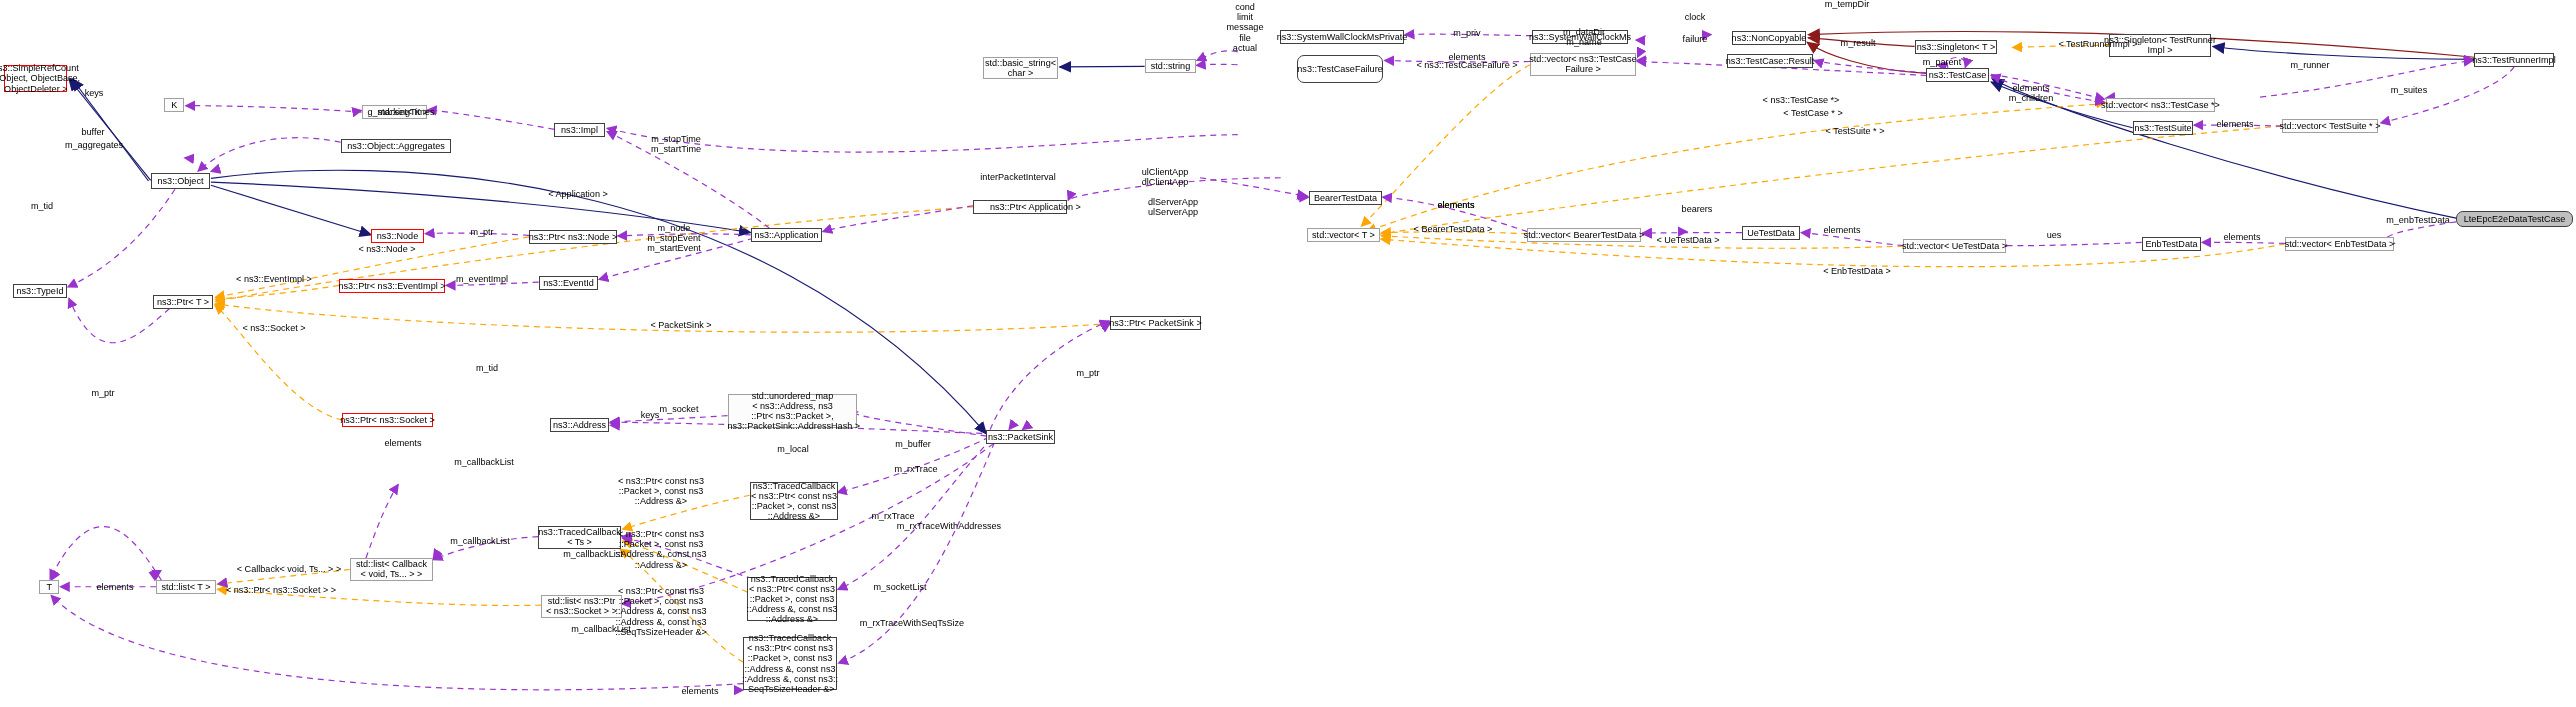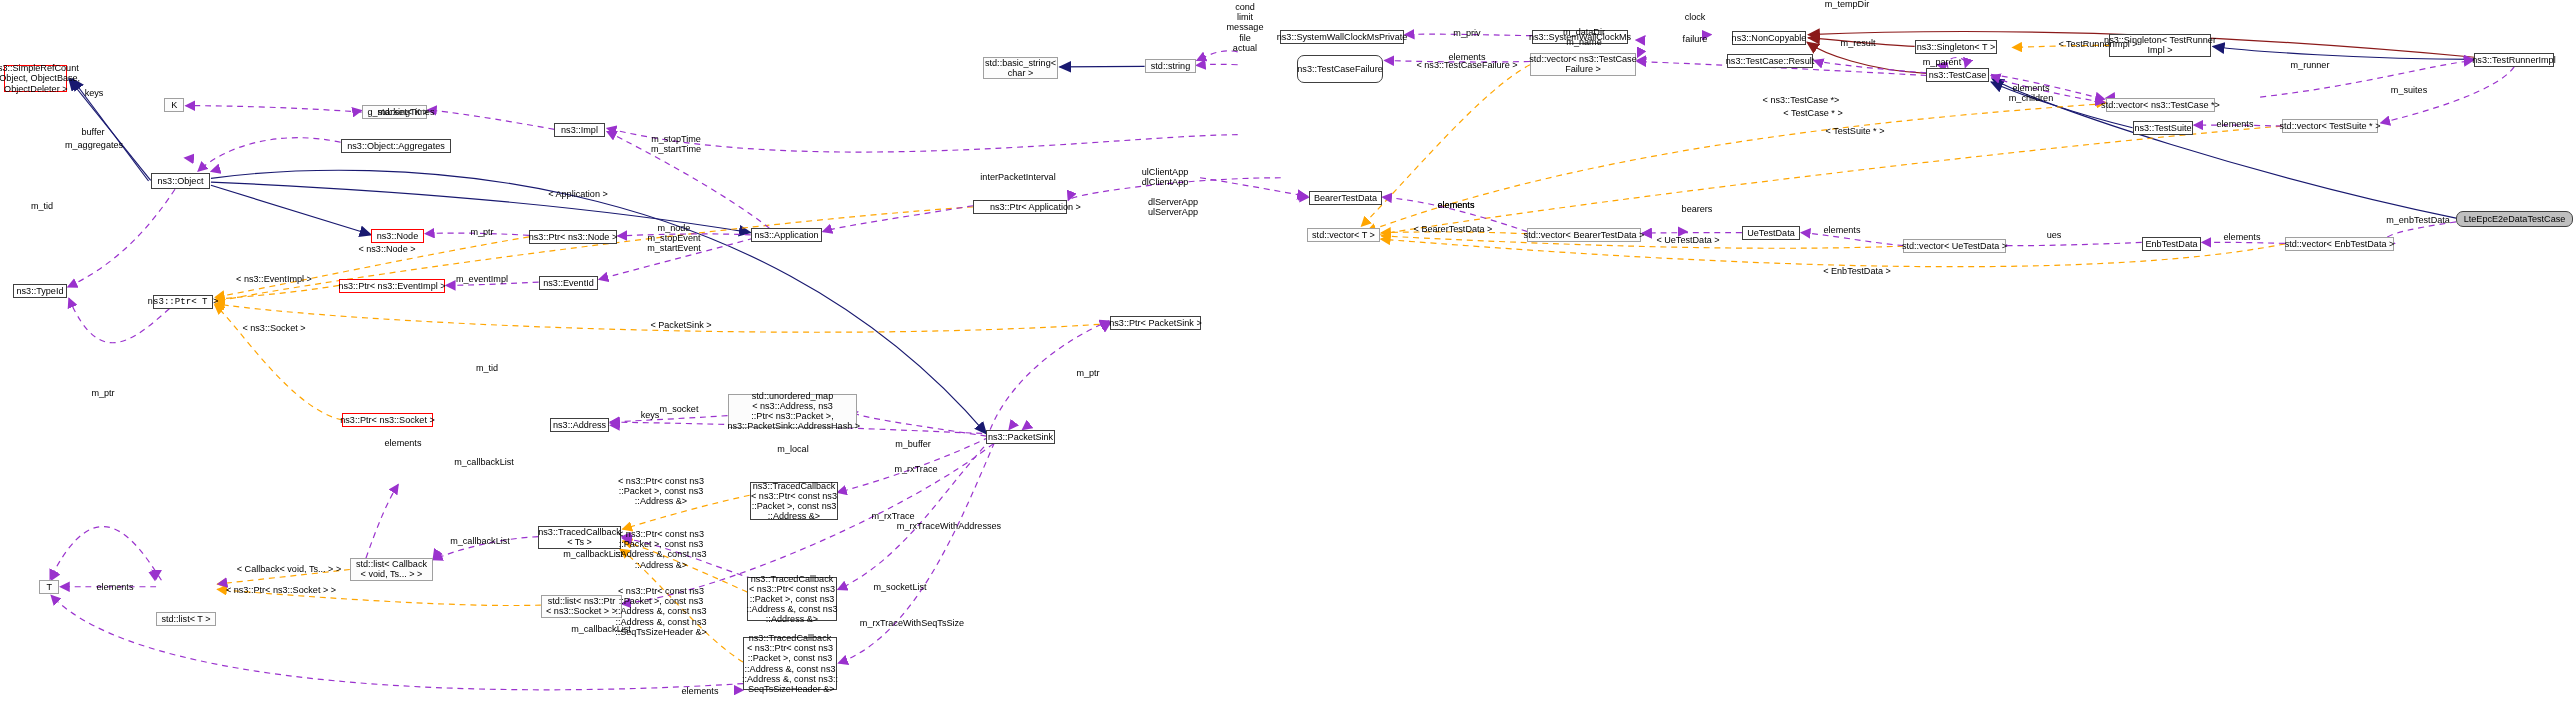--- a/index.html
+++ b/index.html
@@ -188,21 +188,21 @@
   </svg>
 
 <div class="node red" style="left: 4.3px; top: 65px; width: 63px; height: 27px;">ns3::SimpleRefCount
 &lt; Object, ObjectBase,
 ObjectDeleter &gt;</div>
     <div class="node solid" style="left: 151px; top: 173px; width: 59px; height: 16px;">ns3::Object</div>
     <div class="node solid" style="left: 341px; top: 139px; width: 110px; height: 14px;">ns3::Object::Aggregates</div>
     <div class="node grey" style="left: 362px; top: 105px; width: 65px; height: 14px; padding-left: 20px;">std::set&lt; K &gt;</div>
     <div class="node grey" style="left: 164px; top: 98px; width: 20.4px; height: 14px;">K</div>
     <div class="node solid" style="left: 13px; top: 284px; width: 54px; height: 14px;">ns3::TypeId</div>
-    <div class="node solid" style="left: 153px; top: 295px; width: 60px; height: 14px; font-family: Liberation Mono, monospace;">ns3::Ptr&lt; T &gt;</div>
+    <div class="node solid" style="left: 153px; top: 295px; width: 60px; height: 14px;">ns3::Ptr&lt; T &gt;</div>
     <div class="node red" style="left: 371px; top: 229px; width: 53px; height: 14px;">ns3::Node</div>
     <div class="node solid" style="left: 529px; top: 230px; width: 88px; height: 14px;">ns3::Ptr&lt; ns3::Node &gt;</div>
     <div class="node red" style="left: 339px; top: 279px; width: 106px; height: 14px;">ns3::Ptr&lt; ns3::EventImpl &gt;</div>
     <div class="node solid" style="left: 539px; top: 276px; width: 59px; height: 14px;">ns3::EventId</div>
     <div class="node solid" style="left: 554px; top: 123px; width: 51px; height: 14px;">ns3::Impl</div>
     <div class="node solid" style="left: 751px; top: 228px; width: 71px; height: 14px;">ns3::Application</div>
     <div class="node solid" style="left: 973px; top: 200px; width: 94px; height: 14px; padding-left: 34px;">ns3::Ptr&lt; Application &gt;</div>
     <div class="node grey" style="left: 983px; top: 57px; width: 75px; height: 21.5px;">std::basic_string&lt;
 char &gt;</div>
     <div class="node grey" style="left: 1145px; top: 59px; width: 51px; height: 14px;">std::string</div>
@@ -228,21 +228,21 @@
     <div class="node solid" style="left: 743px; top: 637px; width: 94px; height: 53px;">ns3::TracedCallback
 &lt; ns3::Ptr&lt; const ns3
 ::Packet &gt;, const ns3
 ::Address &amp;, const ns3
 ::Address &amp;, const ns3::
  SeqTsSizeHeader &amp;&gt;</div>
     <div class="node grey" style="left: 350px; top: 558px; width: 83px; height: 22.6px;">std::list&lt; Callback
 &lt; void, Ts... &gt; &gt;</div>
     <div class="node grey" style="left: 541px; top: 595px; width: 81px; height: 22.6px;">std::list&lt; ns3::Ptr
 &lt; ns3::Socket &gt; &gt;</div>
-    <div class="node grey" style="left: 156px; top: 612px; width: 60px; height: 14px; text-align: right;">std::list&lt; T &gt;</div>
+    <div class="node grey" style="left: 156px; top: 580px; width: 60px; height: 14px; text-align: right;">std::list&lt; T &gt;</div>
     <div class="node grey" style="left: 39px; top: 580px; width: 20.4px; height: 14px;">T</div>
     <div class="node grey" style="left: 1307px; top: 228px; width: 73px; height: 14px;">std::vector&lt; T &gt;</div>
     <div class="node solid" style="left: 1309px; top: 191px; width: 73px; height: 14px;">BearerTestData</div>
     <div class="node grey" style="left: 1527px; top: 228px; width: 114px; height: 14px;">std::vector&lt; BearerTestData &gt;</div>
     <div class="node solid" style="left: 1742px; top: 226px; width: 58px; height: 14px;">UeTestData</div>
     <div class="node grey" style="left: 1903px; top: 239px; width: 103px; height: 14px;">std::vector&lt; UeTestData &gt;</div>
     <div class="node solid" style="left: 2142px; top: 237px; width: 59px; height: 14px;">EnbTestData</div>
     <div class="node grey" style="left: 2285px; top: 237px; width: 109px; height: 14px;">std::vector&lt; EnbTestData &gt;</div>
     <div class="node solid" style="left: 1280px; top: 30px; width: 124px; height: 14px;">ns3::SystemWallClockMsPrivate</div>
     <div class="node solid" style="left: 1532px; top: 30px; width: 96px; height: 14px;">ns3::SystemWallClockMs</div>

